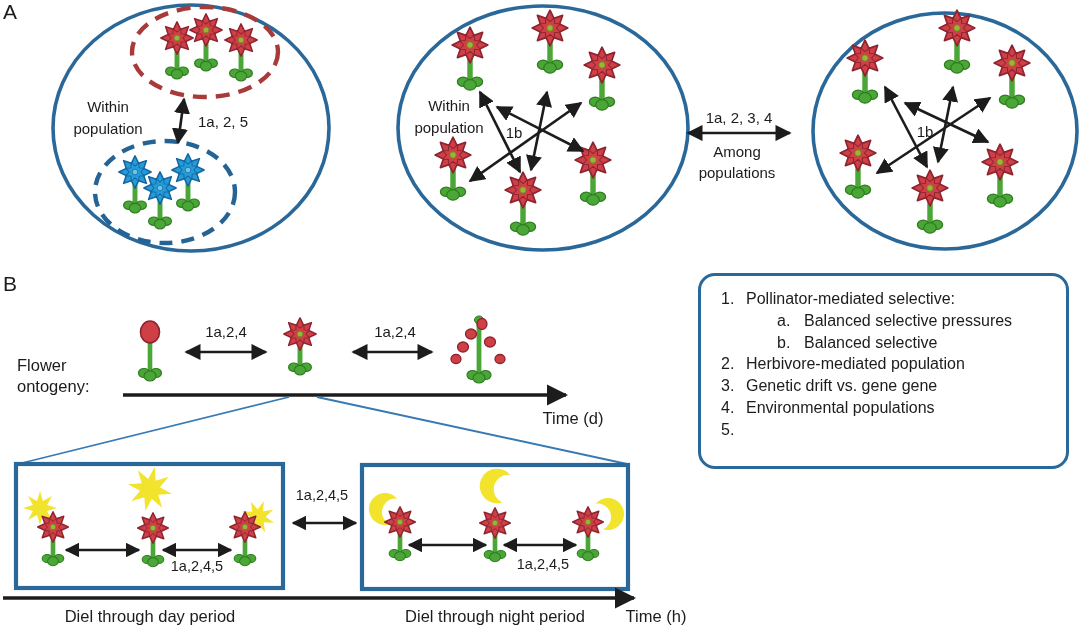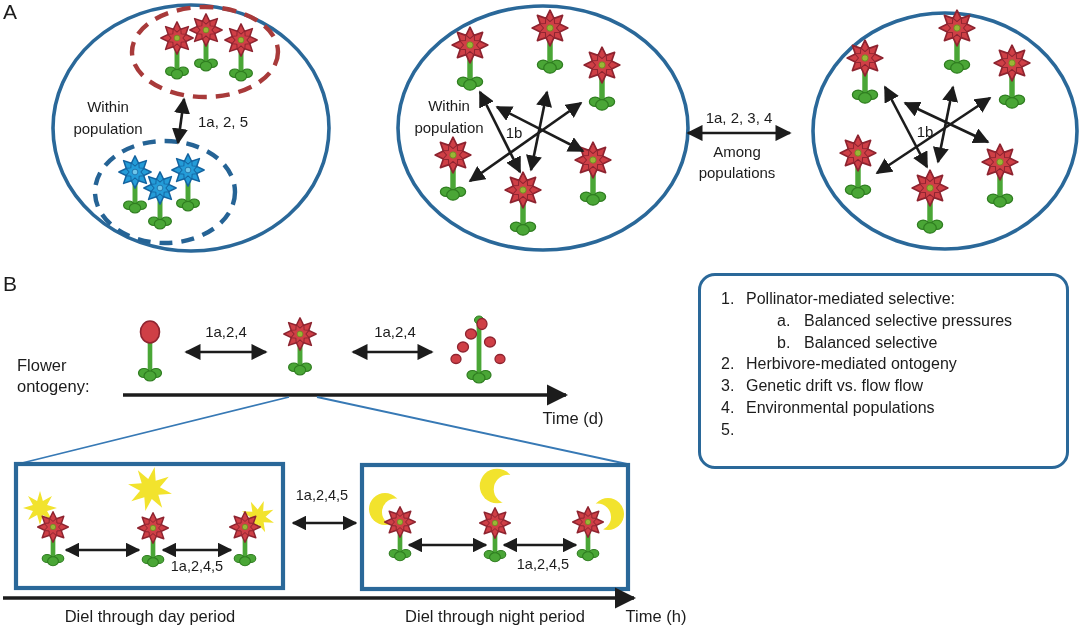--- a/index.html
+++ b/index.html
@@ -228,25 +228,25 @@
   <div class="lg-row lv1">
     <span class="lg-num">a.</span>
     <span>Balanced selective pressures</span>
   </div>
   <div class="lg-row lv1">
     <span class="lg-num">b.</span>
     <span>Balanced selective</span>
   </div>
   <div class="lg-row lv0">
     <span class="lg-num">2.</span>
-    <span>Herbivore-mediated ontogeny</span>
+    <span>Herbivore-mediated population</span>
   </div>
   <div class="lg-row lv0">
     <span class="lg-num">3.</span>
-    <span>Genetic drift vs. flow flow</span>
+    <span>Genetic drift vs. gene gene</span>
   </div>
   <div class="lg-row lv0">
     <span class="lg-num">4.</span>
     <span>Environmental populations</span>
   </div>
   <div class="lg-row lv0">
     <span class="lg-num">5.</span>
   </div>
 </div>
 

